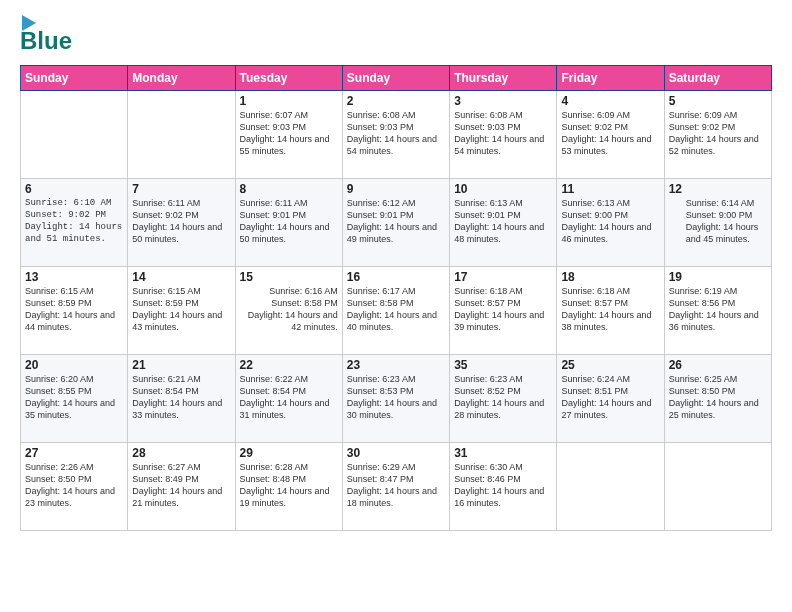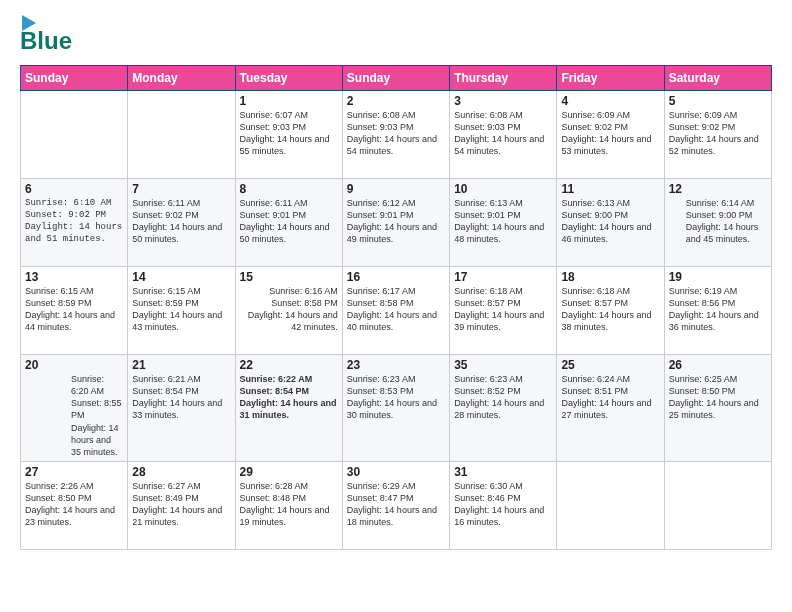--- a/index.html
+++ b/index.html
@@ -248,33 +248,33 @@
           <td>
             <span class="day-num">19</span>
             <div class="cell-info" style="white-space: pre-line;">Sunrise: 6:19 AM
 Sunset: 8:56 PM
 Daylight: 14 hours and 36 minutes.</div>
           </td>
         </tr>
         <tr>
           <td>
             <span class="day-num">20</span>
-            <div class="cell-info" style="white-space: pre-line; margin-left: 46px;">Sunrise: 6:20 AM
+            <div class="cell-info" style="white-space: pre-line;">Sunrise: 6:20 AM
 Sunset: 8:55 PM
 Daylight: 14 hours and 35 minutes.</div>
           </td>
           <td>
             <span class="day-num">21</span>
             <div class="cell-info" style="white-space: pre-line;">Sunrise: 6:21 AM
 Sunset: 8:54 PM
 Daylight: 14 hours and 33 minutes.</div>
           </td>
           <td>
             <span class="day-num">22</span>
-            <div class="cell-info" style="white-space: pre-line; font-weight: bold;">Sunrise: 6:22 AM
+            <div class="cell-info" style="white-space: pre-line;">Sunrise: 6:22 AM
 Sunset: 8:54 PM
 Daylight: 14 hours and 31 minutes.</div>
           </td>
           <td>
             <span class="day-num">23</span>
             <div class="cell-info" style="white-space: pre-line;">Sunrise: 6:23 AM
 Sunset: 8:53 PM
 Daylight: 14 hours and 30 minutes.</div>
           </td>
           <td>

